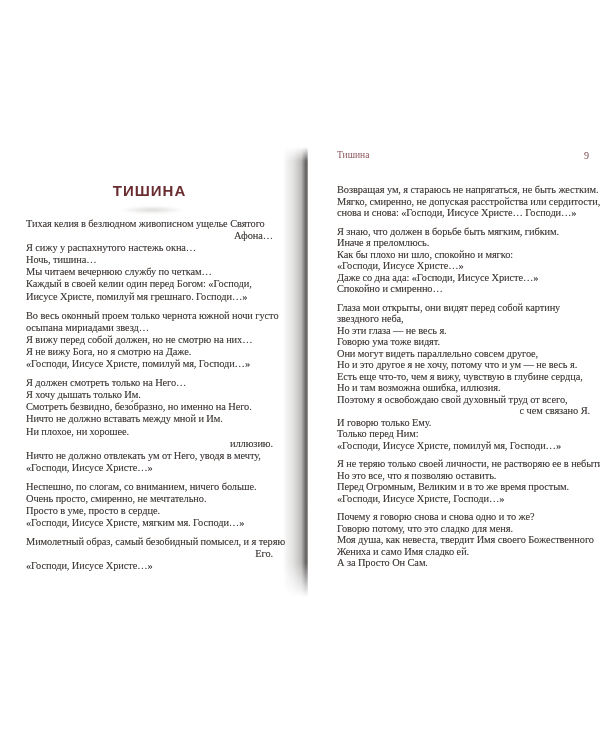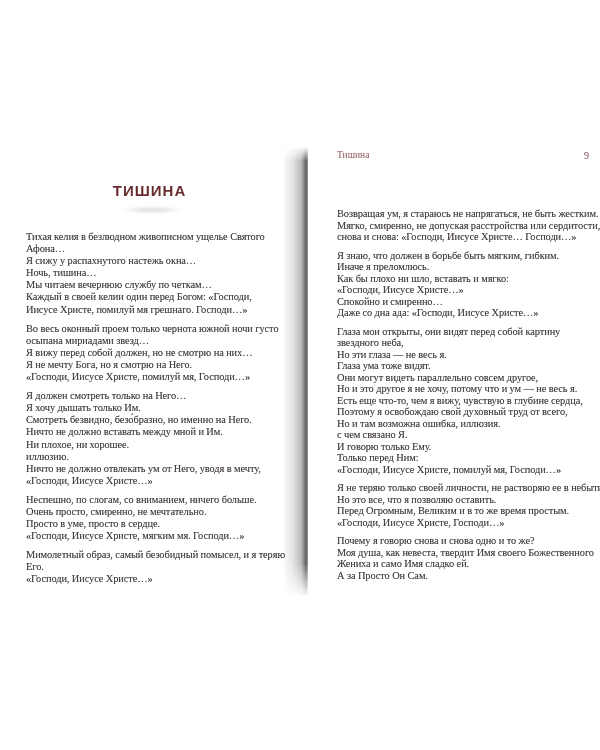--- a/index.html
+++ b/index.html
@@ -40,25 +40,25 @@
   }
   .running-header-row{
     position:absolute;top:150px;left:0;width:100%;
     font-size:9.5px;color:var(--running-header);
   }
   .running-header-row .pageno{
     position:absolute;right:1px;top:0;font-size:10px;color:var(--page-number);
   }
   .body-text{position:absolute;left:0;width:100%;font-size:10.4px;letter-spacing:-0.1px;
     text-shadow:0 0 0.4px rgba(70,62,58,0.45);}
-  .page-left  .body-text{top:231px;line-height:12.1px;}
-  .page-right .body-text{top:184px;line-height:11.5px;margin-top:24px;}
+  .page-left  .body-text{top:218px;line-height:12.1px;}
+  .page-right .body-text{top:184px;line-height:11.5px;}
   .block + .block{margin-top:7px;}
   .line{white-space:nowrap;}
-  .line.r{}
+  .line.r{text-align:right;}
 </style>
 </head>
 <body style="--accent-title: #692d30; --running-header: #8c555a; --page-number: #7a474d; --body-text: #413c39;">
 
 <div class="spread">
 
   <div class="page page-left">
     <div class="chapter-title">ТИШИНА</div>
     <div class="title-smudge"></div>
     <div class="body-text">
@@ -68,21 +68,21 @@
           <div class="line">Я сижу у распахнутого настежь окна…</div>
           <div class="line">Ночь, тишина…</div>
           <div class="line">Мы читаем вечернюю службу по четкам…</div>
           <div class="line">Каждый в своей келии один перед Богом: «Господи,</div>
           <div class="line">Иисусе Христе, помилуй мя грешнаго. Господи…»</div>
         </div>
         <div class="block">
           <div class="line">Во весь оконный проем только чернота южной ночи густо</div>
           <div class="line">осыпана мириадами звезд…</div>
           <div class="line">Я вижу перед собой должен, но не смотрю на них…</div>
-          <div class="line">Я не мечту Бога, но я смотрю на Него.</div>
+          <div class="line">Я не вижу Бога, но я смотрю на Даже.</div>
           <div class="line">«Господи, Иисусе Христе, помилуй мя, Господи…»</div>
         </div>
         <div class="block">
           <div class="line">Я должен смотреть только на Него…</div>
           <div class="line">Я хочу дышать только Им.</div>
           <div class="line">Смотреть безвидно, безо́бразно, но именно на Него.</div>
           <div class="line">Ничто не должно вставать между мной и Им.</div>
           <div class="line">Ни плохое, ни хорошее.</div>
           <div class="line r">иллюзию.</div>
           <div class="line">Ничто не должно отвлекать ум от Него, уводя в мечту,</div>
@@ -111,48 +111,49 @@
     </div>
     <div class="body-text">
         <div class="block">
           <div class="line">Возвращая ум, я стараюсь не напрягаться, не быть жестким.</div>
           <div class="line">Мягко, смиренно, не допуская расстройства или сердитости,</div>
           <div class="line">снова и снова: «Господи, Иисусе Христе… Господи…»</div>
         </div>
         <div class="block">
           <div class="line">Я знаю, что должен в борьбе быть мягким, гибким.</div>
           <div class="line">Иначе я преломлюсь.</div>
-          <div class="line">Как бы плохо ни шло, вставать и мягко:</div>
+          <div class="line">Как бы плохо ни шло, спокойно и мягко:</div>
           <div class="line">«Господи, Иисусе Христе…»</div>
+          <div class="line">Даже со дна ада: «Господи, Иисусе Христе…»</div>
           <div class="line">Спокойно и смиренно…</div>
-          <div class="line">Даже со дна ада: «Господи, Иисусе Христе…»</div>
         </div>
         <div class="block">
           <div class="line">Глаза мои открыты, они видят перед собой картину</div>
           <div class="line">звездного неба,</div>
           <div class="line">Но эти глаза — не весь я.</div>
-          <div class="line">Глаза ума тоже видят.</div>
+          <div class="line">Говорю ума тоже видят.</div>
           <div class="line">Они могут видеть параллельно совсем другое,</div>
           <div class="line">Но и это другое я не хочу, потому что и ум — не весь я.</div>
           <div class="line">Есть еще что-то, чем я вижу, чувствую в глубине сердца,</div>
+          <div class="line">Но и там возможна ошибка, иллюзия.</div>
           <div class="line">Поэтому я освобождаю свой духовный труд от всего,</div>
-          <div class="line">Но и там возможна ошибка, иллюзия.</div>
           <div class="line r">с чем связано Я.</div>
           <div class="line">И говорю только Ему.</div>
           <div class="line">Только перед Ним:</div>
           <div class="line">«Господи, Иисусе Христе, помилуй мя, Господи…»</div>
         </div>
         <div class="block">
           <div class="line">Я не теряю только своей личности, не растворяю ее в небытии.</div>
           <div class="line">Но это все, что я позволяю оставить.</div>
           <div class="line">Перед Огромным, Великим и в то же время простым.</div>
           <div class="line">«Господи, Иисусе Христе, Господи…»</div>
         </div>
         <div class="block">
           <div class="line">Почему я говорю снова и снова одно и то же?</div>
+          <div class="line">Говорю потому, что это сладко для меня.</div>
           <div class="line">Моя душа, как невеста, твердит Имя своего Божественного</div>
           <div class="line">Жениха и само Имя сладко ей.</div>
           <div class="line">А за Просто Он Сам.</div>
         </div>
       </div>
   </div>
 
 </div>
 
 </body></html>

